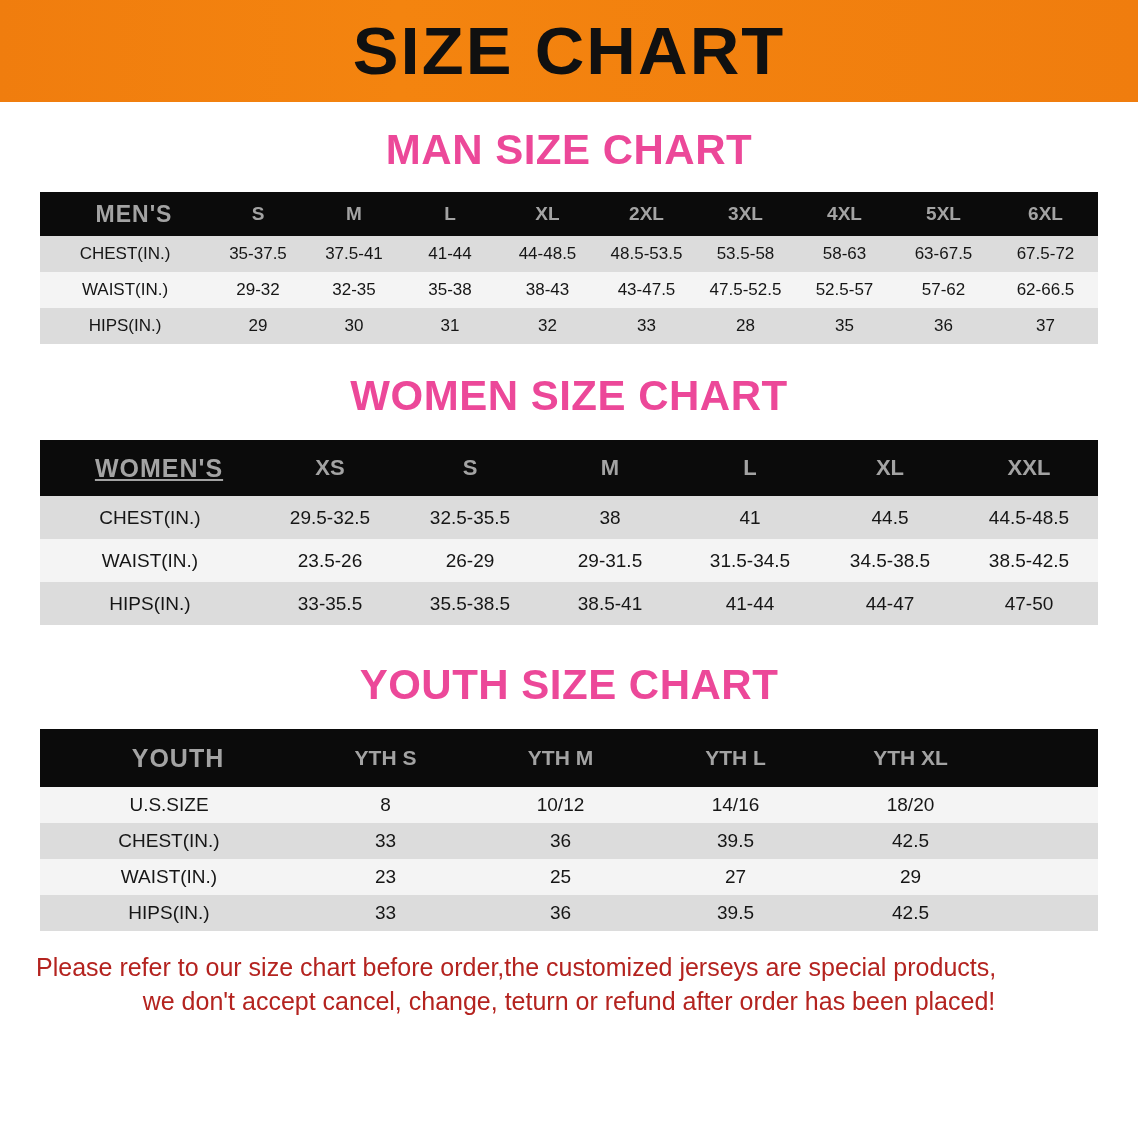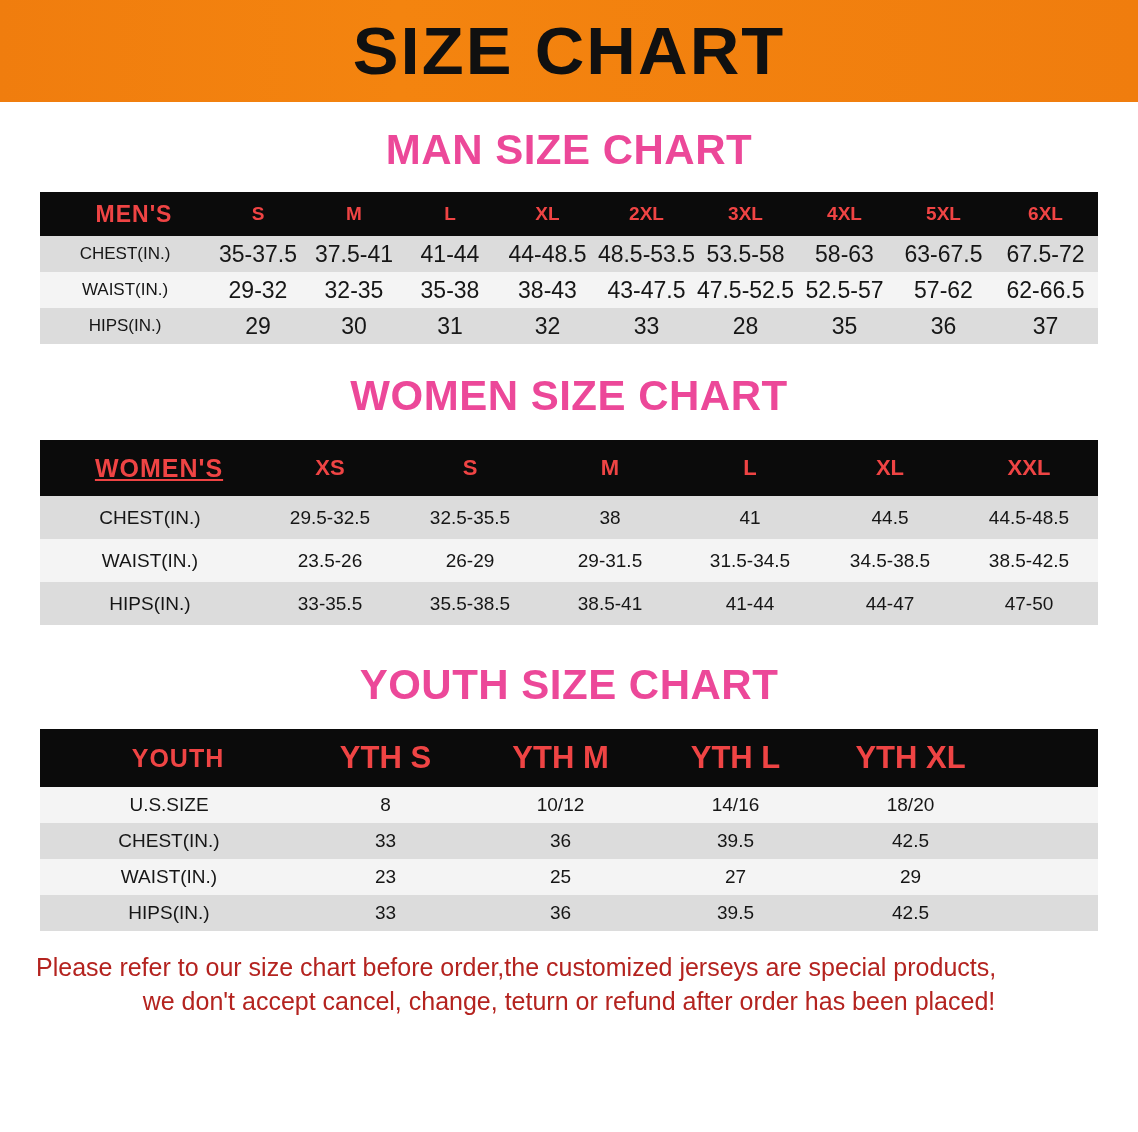--- a/index.html
+++ b/index.html
@@ -71,49 +71,49 @@
     font-family: "Liberation Sans", sans-serif;
     color: #161616;
     padding: 0;
     white-space: nowrap;
   }
   
   table.size-table thead tr {
     background: #0b0b0b;
   }
   table.size-table thead th {
-    color: #ef4444;
+    color: #a3a3a3;
     font-weight: bold;
   }
   .row-label {
     text-align: center;
   }
   .hdr-label {
     text-align: left;
     padding-left: 18px !important;
     letter-spacing: 1px;
   }
 
   
   #men-table thead th { height: 44px; font-size: 19px; }
   #men-table thead th.hdr-label { font-size: 23px; }
-  #men-table tbody td { height: 36px; font-size: 23px; }
+  #men-table tbody td { height: 36px; font-size: 17px; }
   #men-table tbody td.row-label { font-size: 17px; }
   #men-table tbody tr:nth-child(odd) { background: #dcdcdc; }
   #men-table tbody tr:nth-child(even) { background: #f4f4f4; }
 
   
   #women-table thead th { height: 56px; font-size: 22px; }
   #women-table thead th.hdr-label { font-size: 25px; text-decoration: underline; }
   #women-table tbody td { height: 43px; font-size: 19px; }
   #women-table tbody tr:nth-child(odd) { background: #dcdcdc; }
   #women-table tbody tr:nth-child(even) { background: #f4f4f4; }
 
   
-  #youth-table thead th { height: 58px; font-size: 31px; }
+  #youth-table thead th { height: 58px; font-size: 21px; }
   #youth-table thead th.hdr-label { font-size: 25px; }
   #youth-table tbody td { height: 36px; font-size: 19px; }
   #youth-table tbody tr:nth-child(odd) { background: #f4f4f4; }
   #youth-table tbody tr:nth-child(even) { background: #dcdcdc; }
 
   
   .note {
     margin: 20px 36px 0 36px;
     color: #b4231f;
     font-family: "Liberation Sans", sans-serif;

